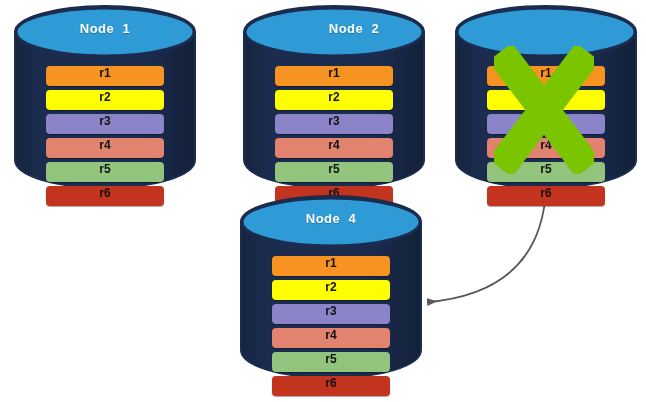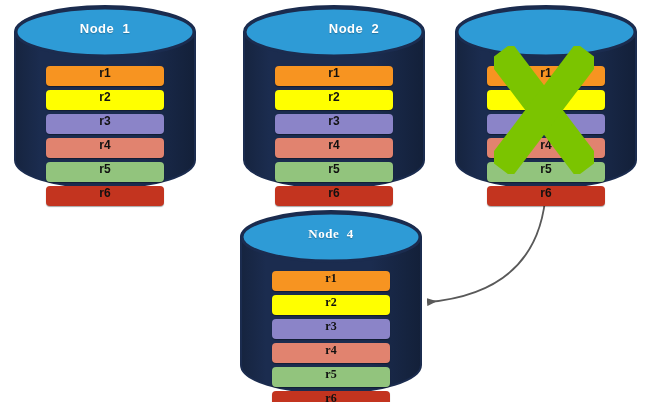--- a/index.html
+++ b/index.html
@@ -187,21 +187,21 @@
             <span class="row-label">r4</span>
           </div>
           <div class="row" style="background: rgb(146, 196, 125);">
             <span class="row-label">r5</span>
           </div>
           <div class="row" style="background: rgb(195, 52, 31);">
             <span class="row-label">r6</span>
           </div>
         </div>
       </div>
-      <div class="node" style="left: 240px; top: 211px; width: 182px; height: 184px; font-family: Liberation Serif, serif;">
+      <div class="node" style="left: 240px; top: 196px; width: 182px; height: 184px;">
         <svg width="182" height="184" viewBox="0 0 182 184">
           <defs>
             <linearGradient id="node-4-shade" x1="0" y1="0" x2="1" y2="0">
               <stop offset="0%" stop-color="#16243f"></stop>
               <stop offset="14%" stop-color="#1b2c4f"></stop>
               <stop offset="72%" stop-color="#1b2c4f"></stop>
               <stop offset="100%" stop-color="#132039"></stop>
             </linearGradient>
           </defs>
           <path d="M 1,26 L 1,154 A 90,28 0 0 0 181,154 L 181,26 A 90,26 0 0 0 1,26 Z" fill="url(#node-4-shade)" stroke="#1b2c4f" stroke-width="2"></path>

